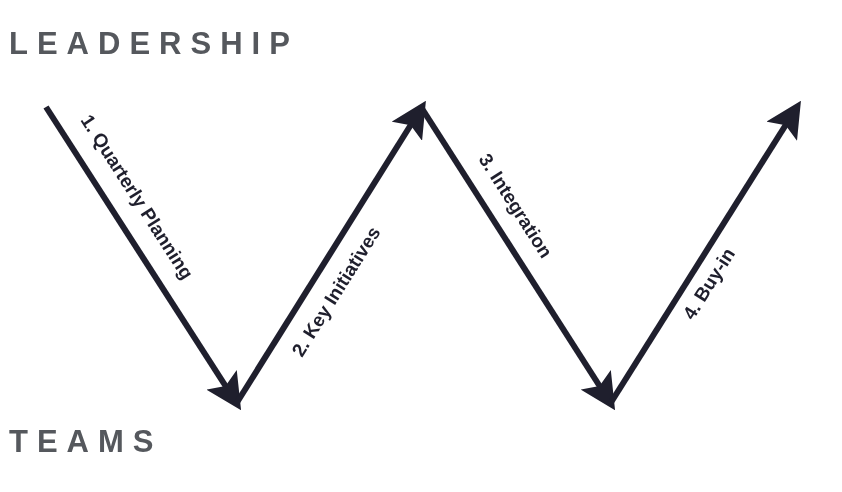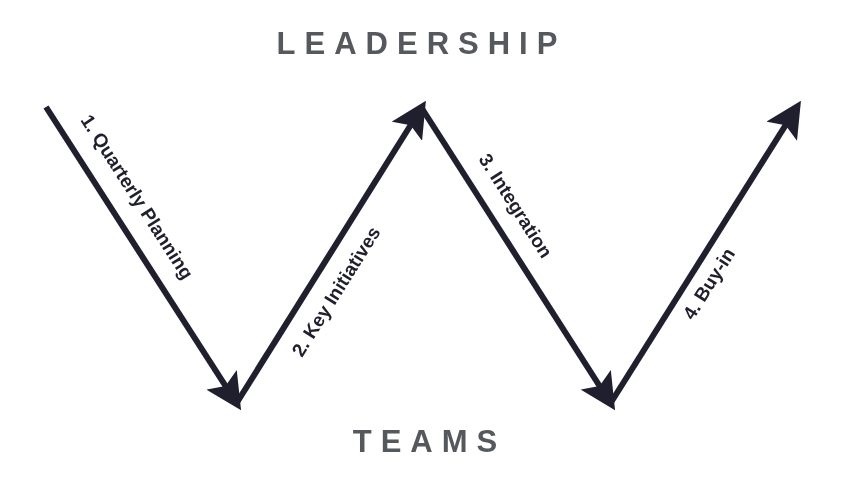--- a/index.html
+++ b/index.html
@@ -1,23 +1,23 @@
 <!DOCTYPE html>
 <html><head>
   <meta charset="utf-8">
   <style>
     html, body { margin: 0; padding: 0; background: #ffffff; }
     body { width: 842px; height: 492px; position: relative; overflow: hidden; font-family: "Liberation Sans", sans-serif; }
     .heading {
-      position: absolute; left: 0; width: 834px; text-align: center;
+      position: absolute; left: 0; width: 834px; 
       font-family: "Liberation Sans", sans-serif; font-weight: bold;
       color: #55585d; letter-spacing: 9px; font-size: 31px;
     }
     #top-heading { top: 26px; padding-left: 9px; box-sizing: border-box; }
-    #bottom-heading { top: 424px; padding-left: 9px; box-sizing: border-box; margin-left: 8px; }
+    #bottom-heading { top: 424px; padding-left: 9px; box-sizing: border-box; }
     svg { position: absolute; left: 0; top: 0; }
     .step-label { font-family: "Liberation Sans", sans-serif; font-weight: bold; font-size: 19px; fill: #1f1f2d; }
   </style>
 </head>
 <body>
 
 <div id="top-heading" class="heading">LEADERSHIP</div>
 
 <svg width="842" height="492" viewBox="0 0 842 492">
   <defs>

